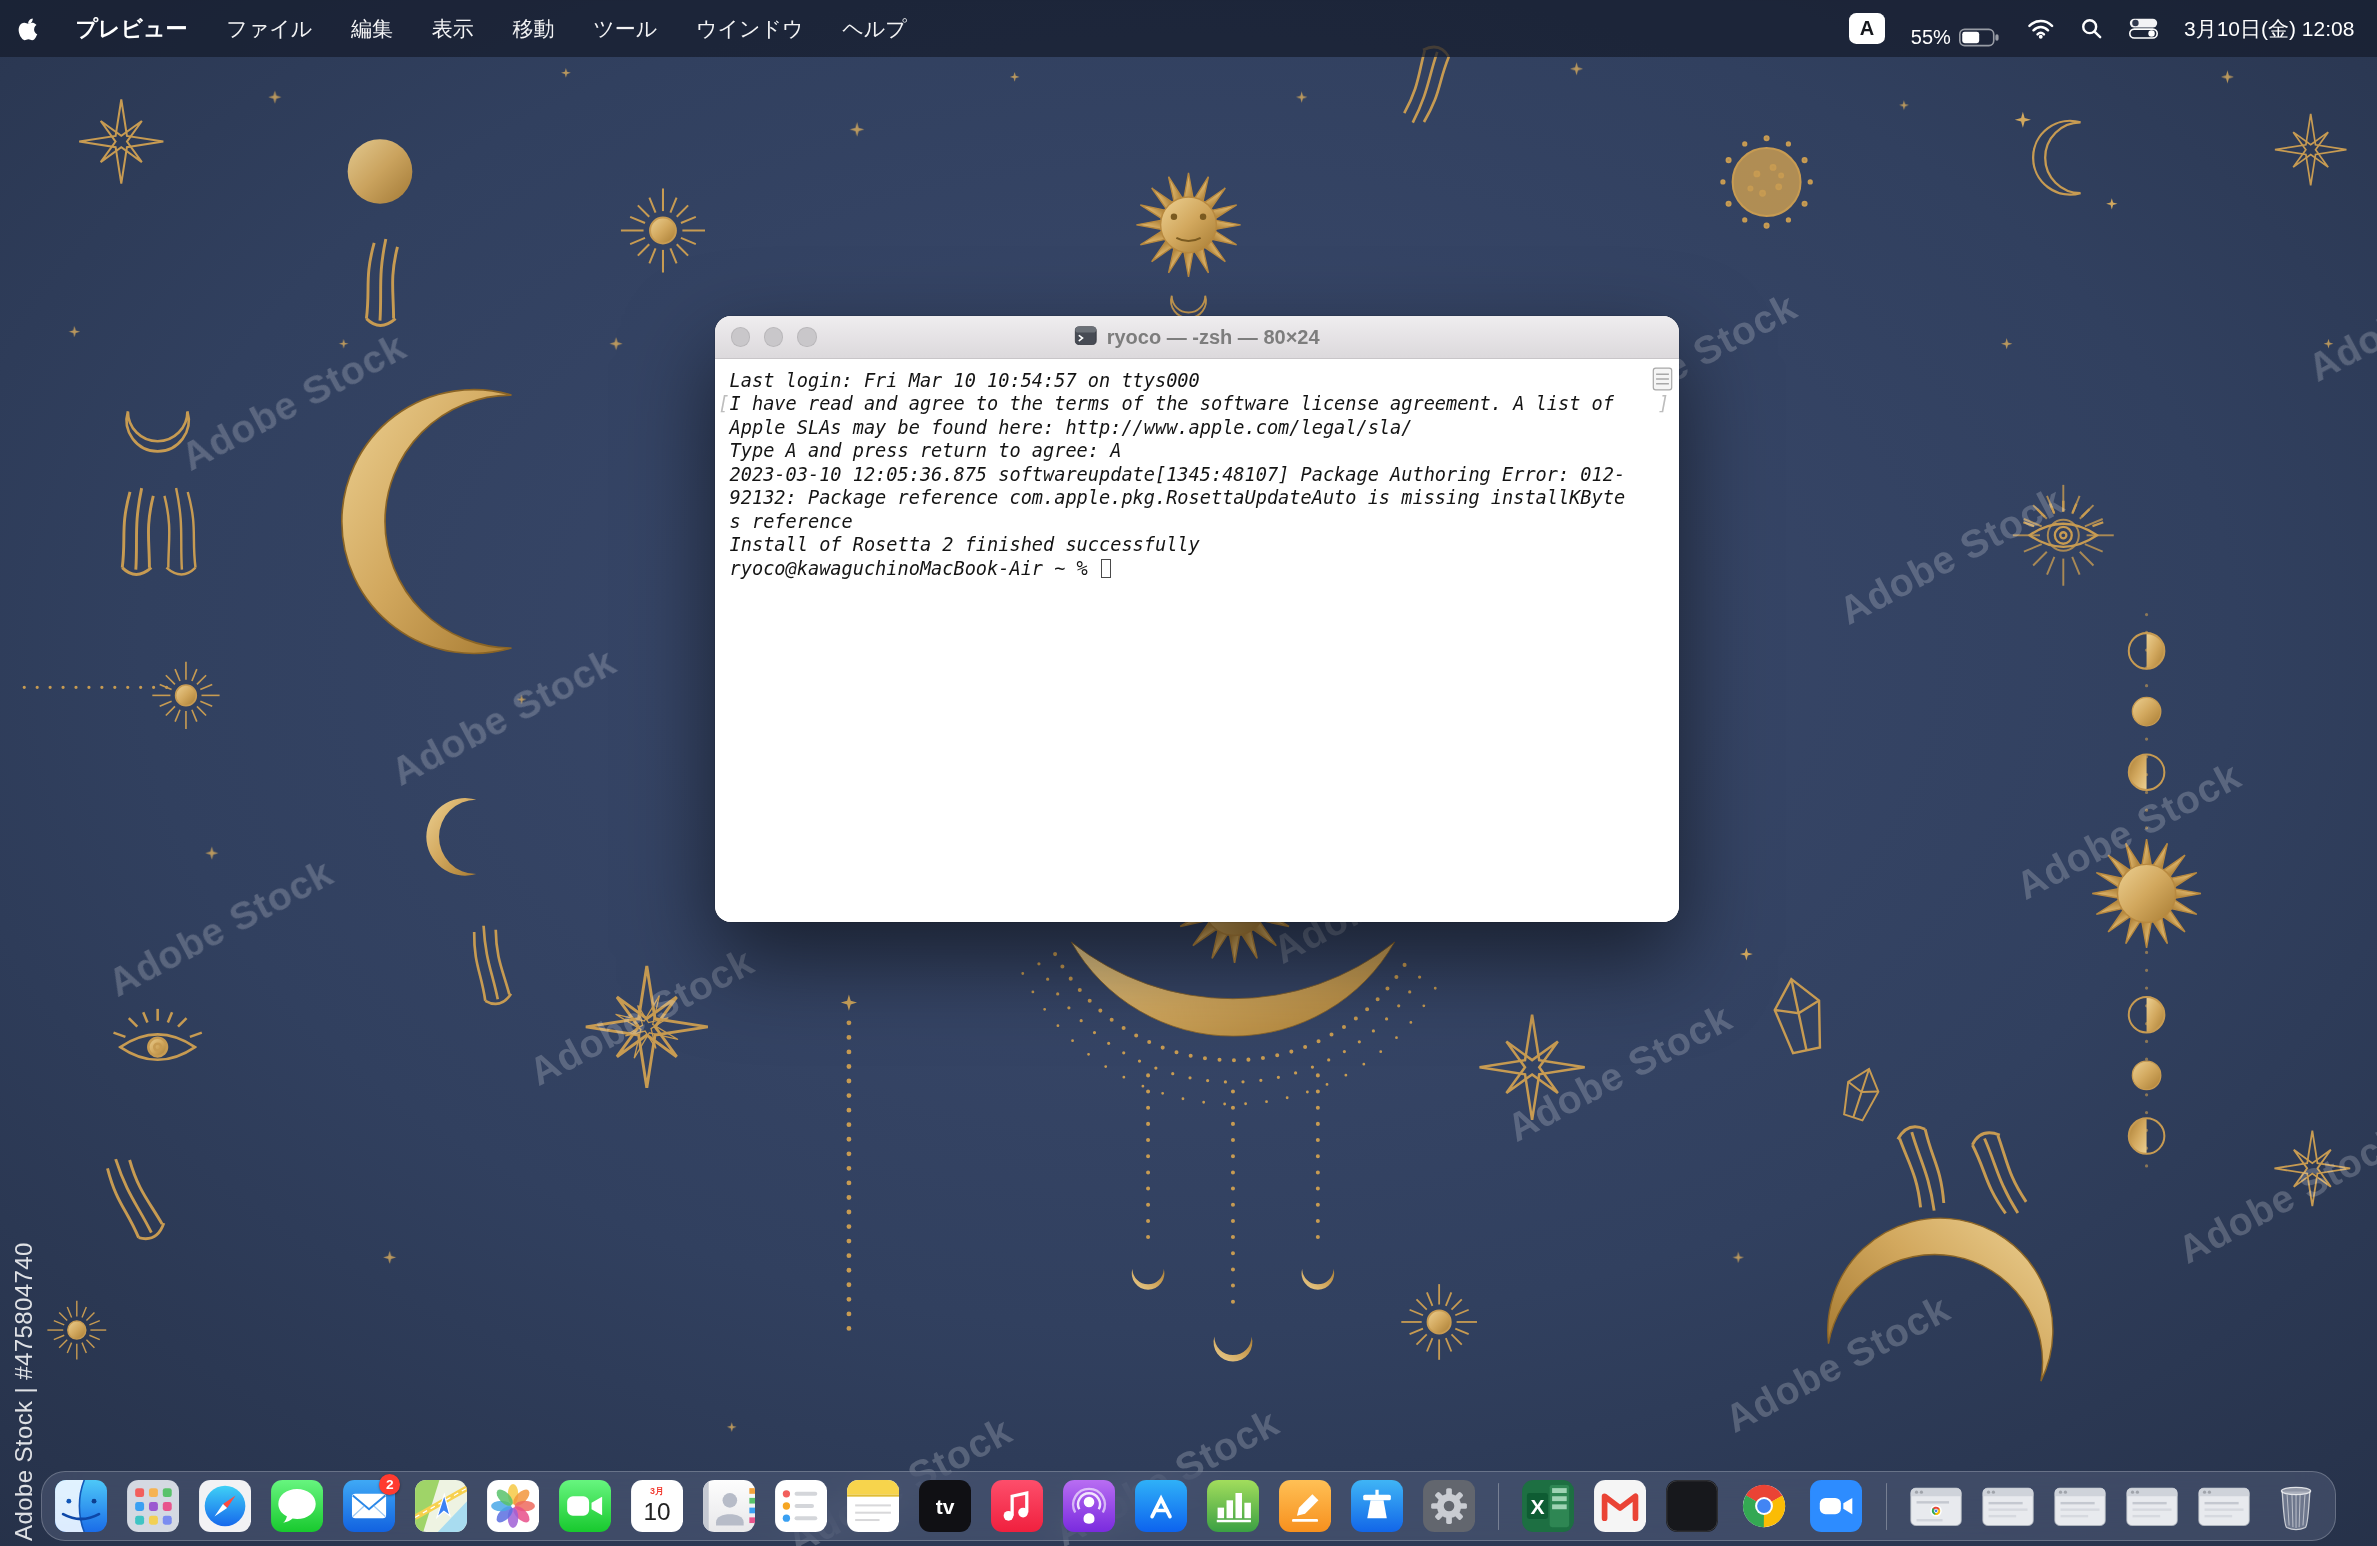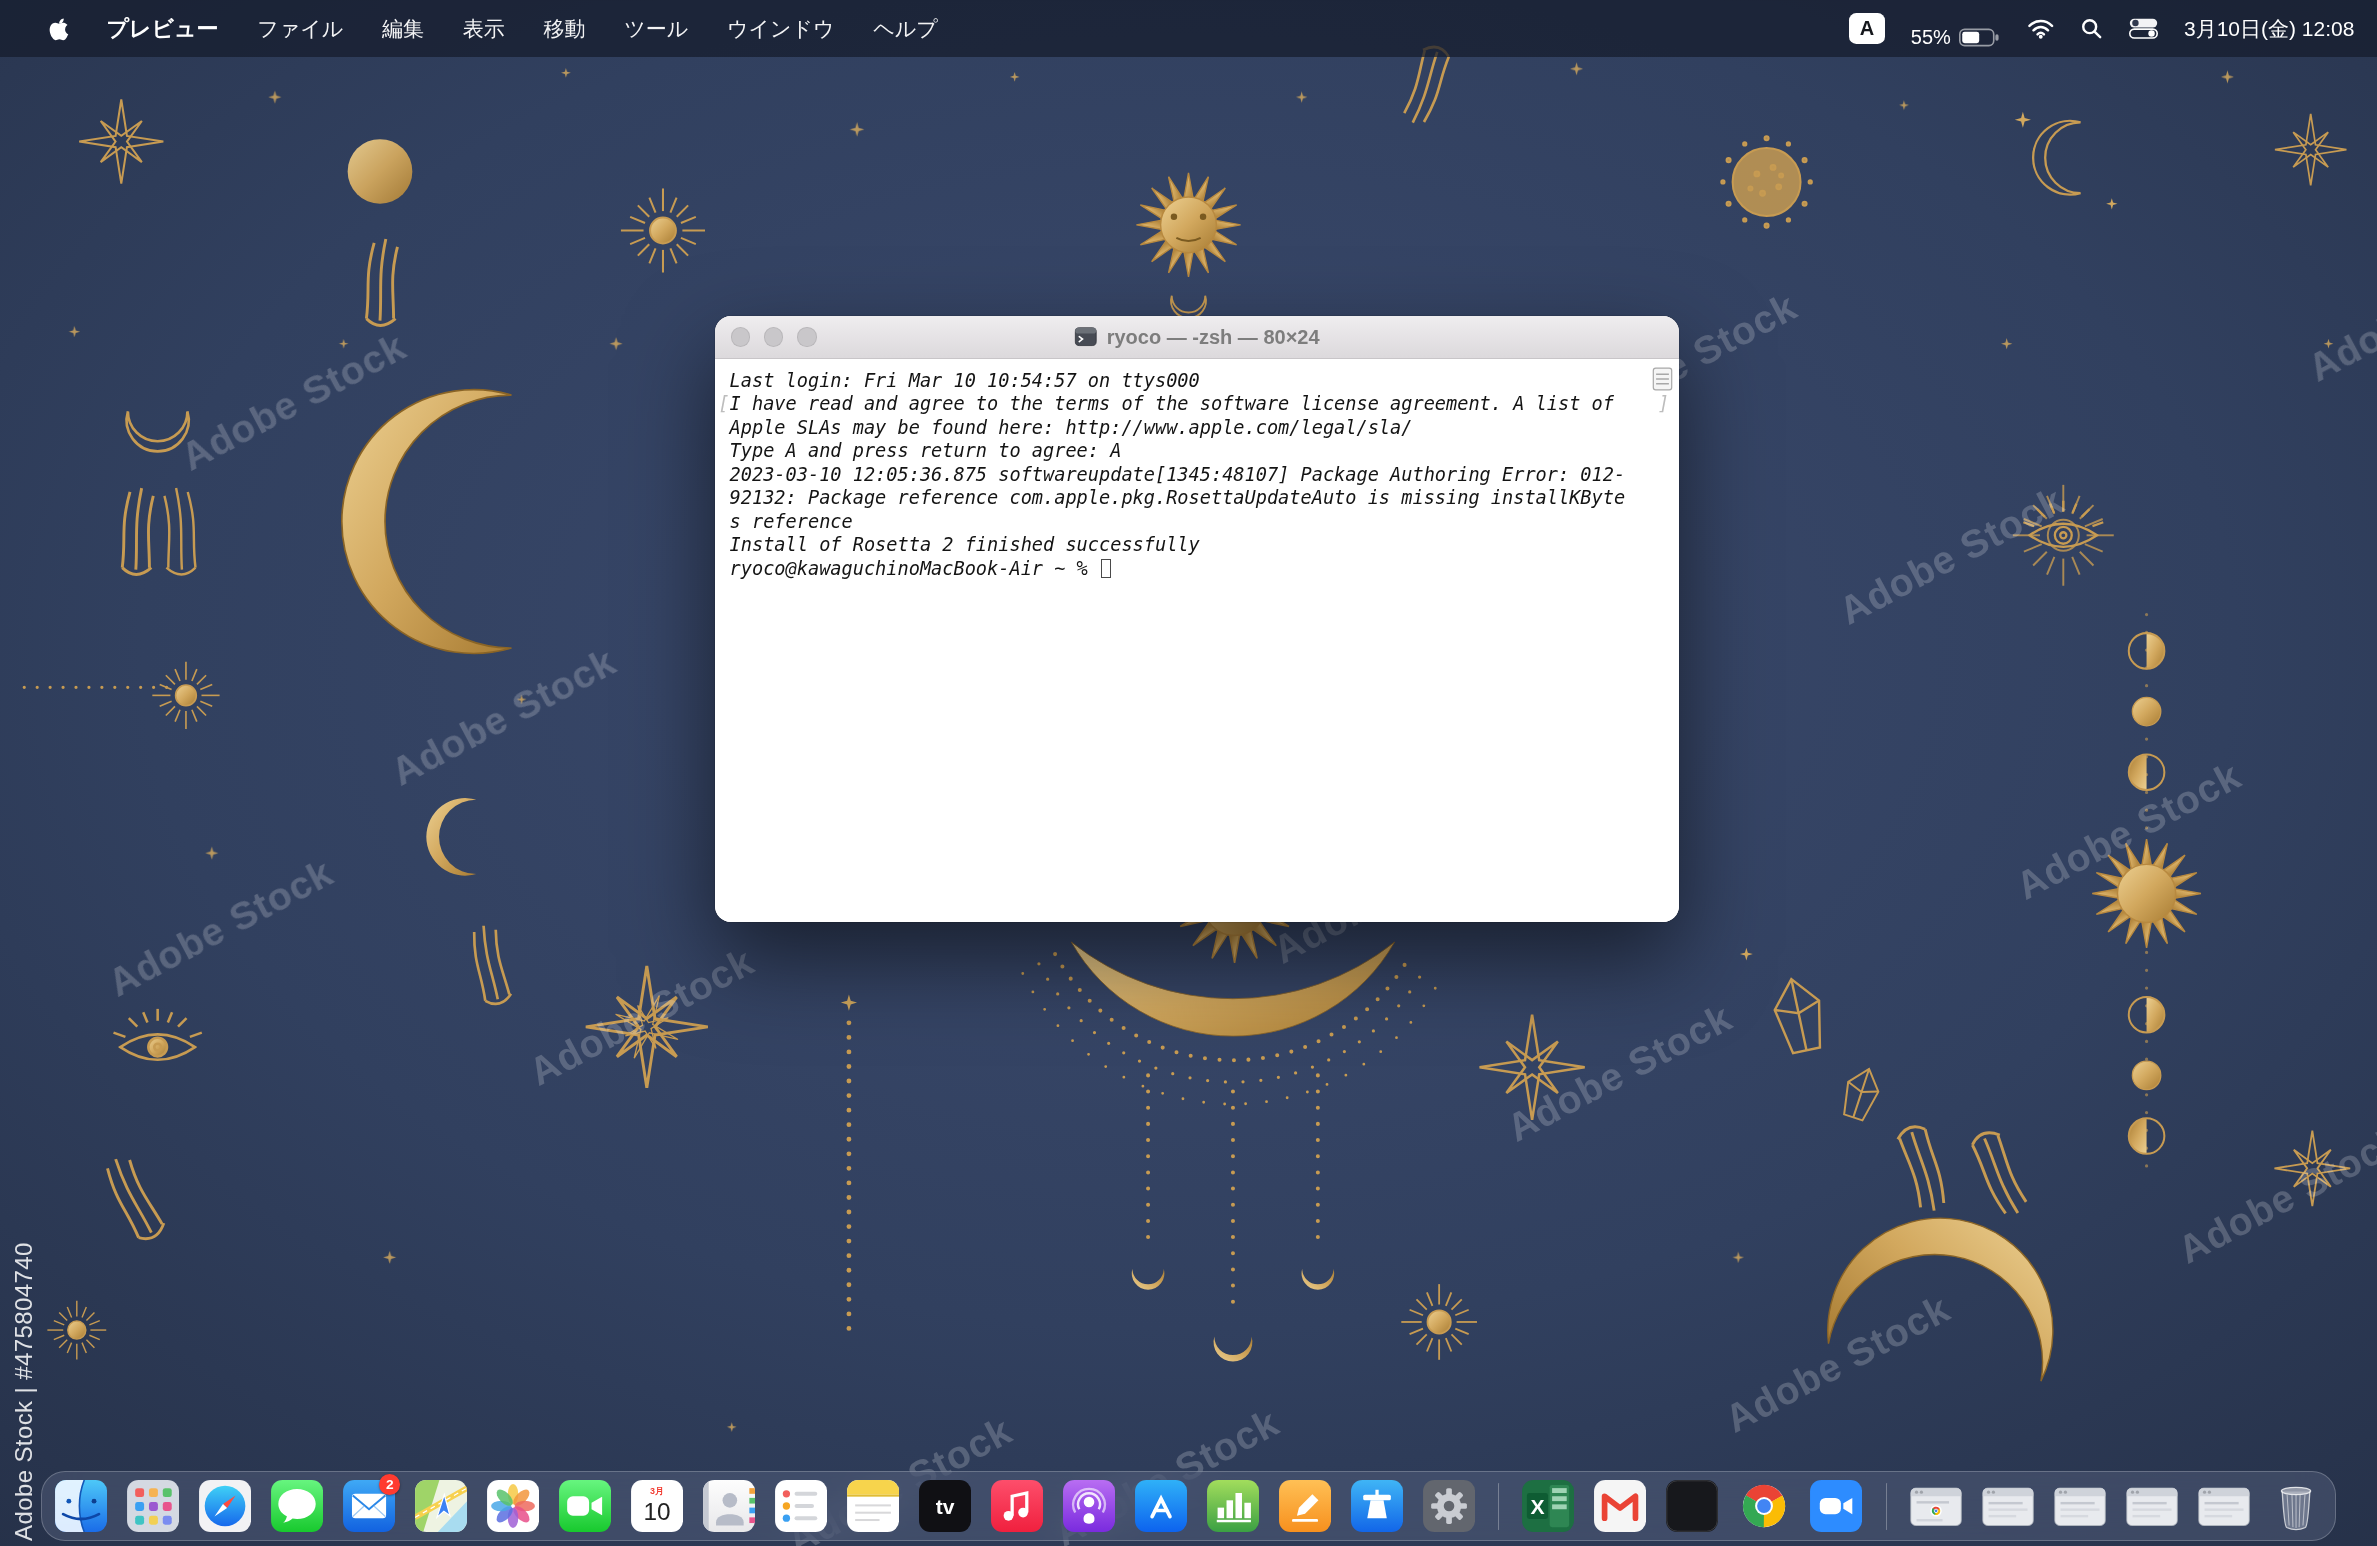--- a/index.html
+++ b/index.html
@@ -7,41 +7,41 @@
   #desktop{position:absolute;inset:0;overflow:hidden;}
   #wallpaper-art{position:absolute;left:0;top:0;}
   .wm{position:absolute;font-size:39px;font-weight:700;color:rgba(255,255,255,0.20);
     transform:rotate(-28deg);letter-spacing:0.8px;white-space:nowrap;pointer-events:none;}
   #stock-id{position:absolute;left:9.7px;top:1541px;transform-origin:0 0;transform:rotate(-90deg);
     font-size:24px;color:rgba(255,255,255,0.85);letter-spacing:0.4px;white-space:nowrap;}
 
   
   #menubar{position:absolute;top:0;left:0;right:0;height:57px;z-index:50;
     background:rgba(22,28,44,0.74);display:flex;align-items:center;color:#fff;}
-  .mb-left{display:flex;align-items:center;padding-left:31px;}
+  .mb-left{display:flex;align-items:center;}
   .mb-apple{display:flex;align-items:center;padding:0 16px;}
   .mb-app{font-weight:700;font-size:22px;padding:0 19.4px;}
   .mb-item{font-size:21px;padding:0 19.4px;opacity:0.95;}
   .mb-right{margin-left:auto;display:flex;align-items:center;gap:26px;padding-right:22.6px;}
   .ime-box{width:36px;height:31px;background:#fff;color:#15171c;border-radius:7.3px;
     display:flex;align-items:center;justify-content:center;font-size:20px;font-weight:700;}
   .batt{display:flex;align-items:center;gap:8px;margin-top:17px;}
   .batt-text{font-size:20px;}
   .clock{font-size:21px;white-space:nowrap;}
   .mb-ic{display:flex;align-items:center;}
 
   
   #terminal{position:absolute;left:715px;top:316px;width:964px;height:606px;z-index:20;
     border-radius:16px;overflow:hidden;background:#fff;
     box-shadow:0 37px 89px rgba(0,0,0,0.55),0 0 1.6px rgba(0,0,0,0.45);}
   .titlebar{height:42px;background:linear-gradient(#efedef,#dcd9dc);border-bottom:0.8px solid #c8c5c8;
     display:flex;align-items:center;position:relative;}
   .tl-group{display:flex;gap:13.7px;padding-left:16px;}
   .tl{width:19.4px;height:19.4px;border-radius:50%;background:#c9c7ca;border:0.8px solid rgba(0,0,0,0.08);box-sizing:border-box;}
-  .win-title{position:absolute;left:50%;transform:translateX(-50%);display:flex;align-items:center;gap:9.7px;
+  .win-title{position:absolute;left:50%;transform:translateX(-50%);display:flex;align-items:flex-start;gap:9.7px;
     color:#7d7d7d;font-size:20px;font-weight:700;white-space:nowrap;}
   .term-body{position:relative;height:564px;background:#fff;box-sizing:border-box;
     padding:9.7px 14.6px 0 14.6px;font-family:"DejaVu Sans Mono","Liberation Mono",monospace;
     font-size:18.6px;line-height:23.5px;color:#141414;font-style:italic;}
   .term-line{position:relative;white-space:pre;}
   .mark{color:#bdbdbd;}
   .mark-open{position:absolute;left:-11.3px;top:0;}
   .mark-close{position:absolute;right:-4.9px;top:0;}
   .cursor{display:inline-block;width:10.5px;height:18.6px;border:1.6px solid #4a4a4a;
     vertical-align:-3.2px;margin-left:1.6px;box-sizing:border-box;}

